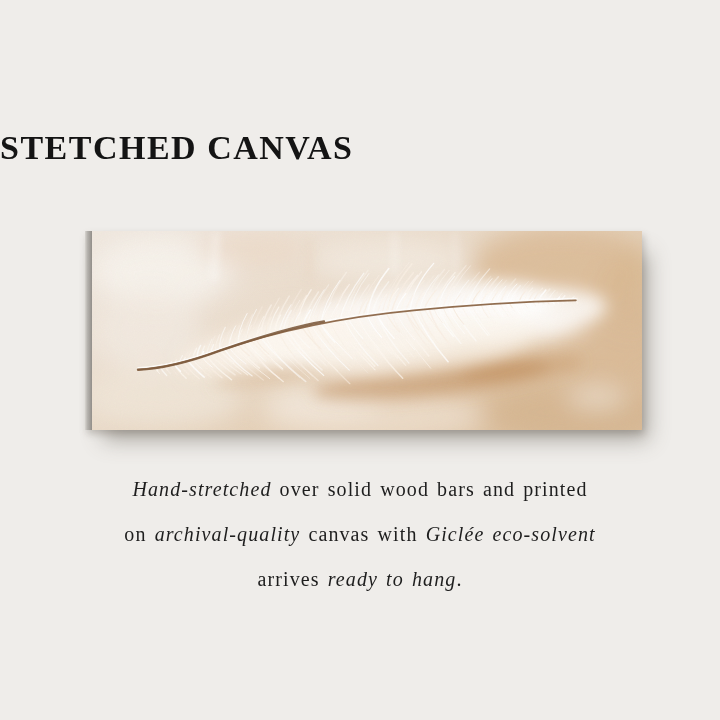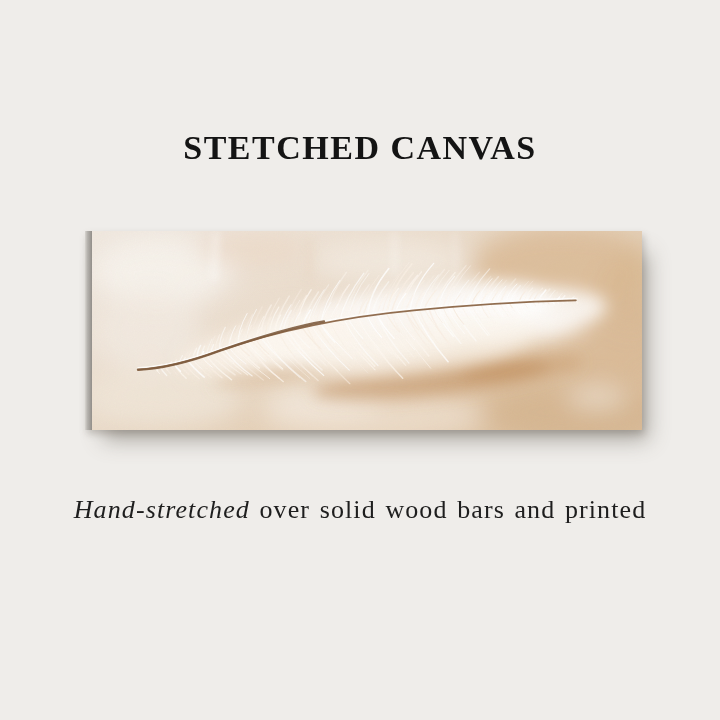--- a/index.html
+++ b/index.html
@@ -7,21 +7,20 @@
     width:720px;height:720px;
     background:#efedea;
     font-family:"Liberation Serif", serif;
     position:relative;
     overflow:hidden;
   }
   .page-title{
     position:absolute;
     top:129px;left:0;width:720px;
     margin:0;
-    text-align:center;
     font-size:34px;
     line-height:38px;
     font-weight:700;
     letter-spacing:1.5px;
     color:#141414;
   }
   .canvas-wrap{
     position:absolute;
     left:85px;top:231px;
     width:557px;height:199px;
@@ -34,23 +33,23 @@
   }
   .canvas-face{
     flex:1;
     position:relative;
     overflow:hidden;
     box-shadow:inset 0 2px 2px -1px rgba(255,255,255,0.65), inset 0 -1px 1px rgba(120,105,90,0.25);
   }
   .canvas-face svg{display:block;width:100%;height:100%;}
   .description{
     position:absolute;
-    top:487px;left:0;width:720px;
+    top:467px;left:0;width:720px;
     text-align:center;
-    font-size:26px;
+    font-size:20px;
     color:#1e1e1e;
     letter-spacing:1.1px;
     word-spacing:2px;
   }
   .desc-line{margin:0;line-height:45px;}
   .desc-line em{font-style:italic;font-weight:normal;}
 </style>
 </head>
 <body>
 
@@ -406,13 +405,15 @@
         <path d="M46,138 C72,137 98,130 128,119 C160,108 196,96 232,90" fill="none" stroke="#7d5a3c" stroke-width="2.4" stroke-linecap="round" opacity="0.9"></path>
       </g>
 
       <rect x="0" y="0" width="550" height="198" fill="#000" filter="url(#grain)" opacity="0.11"></rect>
     </svg>
   </div>
 </div>
 
 <div class="description" id="desc">
     <p class="desc-line"><em>Hand-stretched</em><span> over solid wood bars and printed</span></p>
+    <p class="desc-line"><span>on </span><em>archival-quality</em><span> canvas with </span><em>Giclée eco-solvent</em></p>
+    <p class="desc-line"><span>arrives </span><em>ready to hang</em><span>.</span></p>
   </div>
 
 </body></html>

